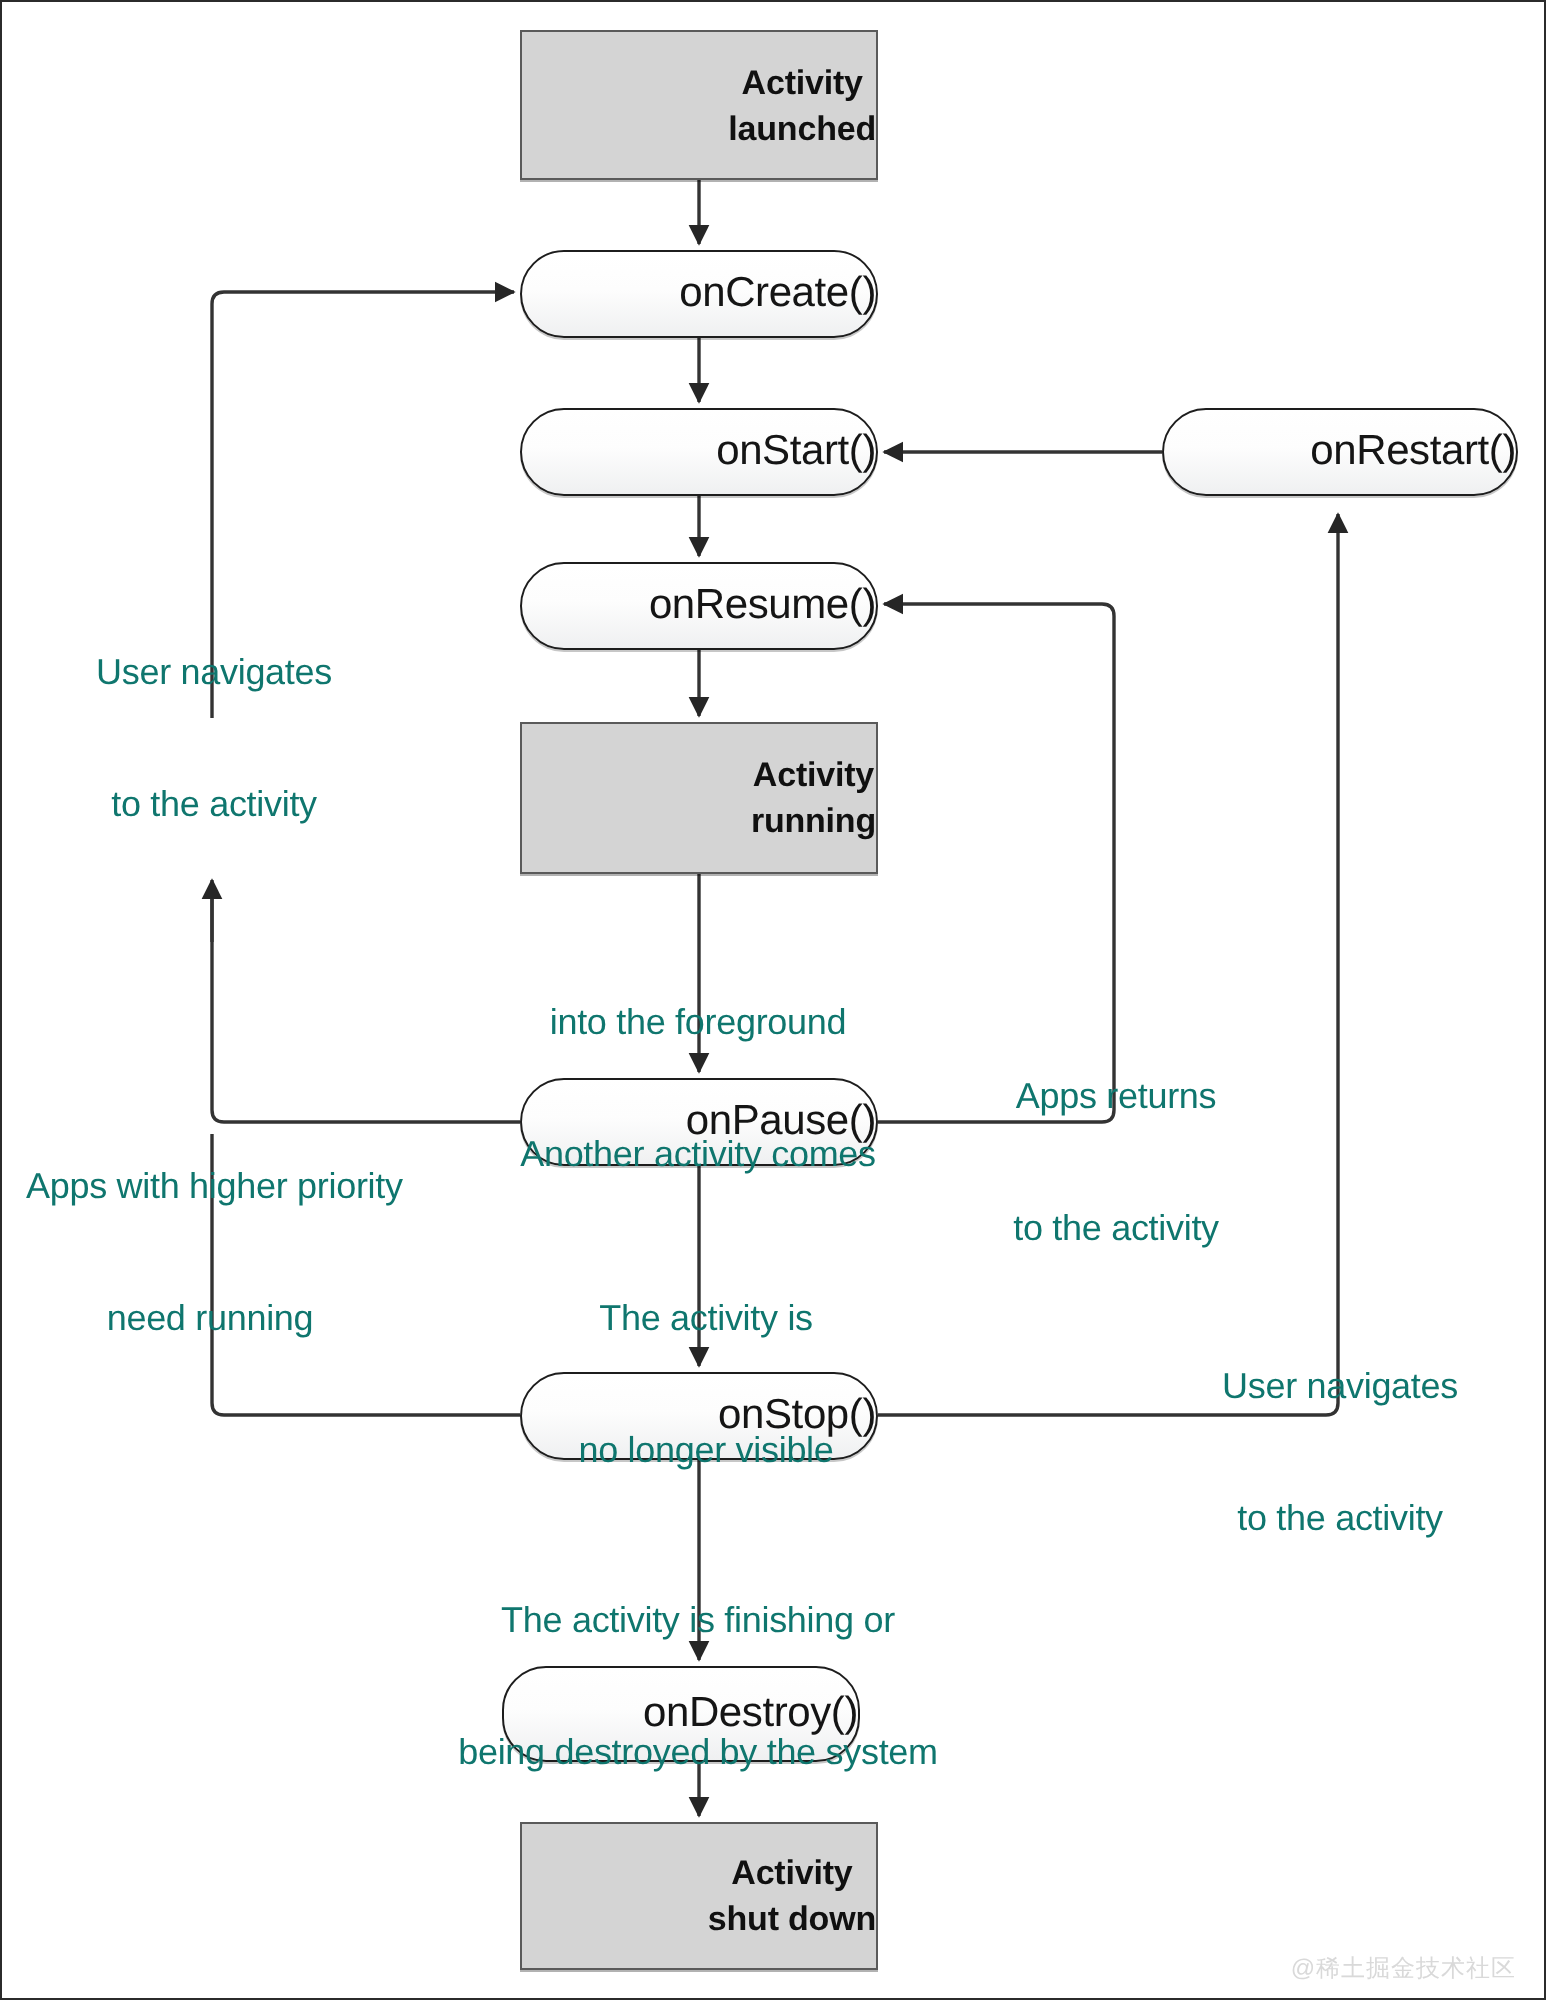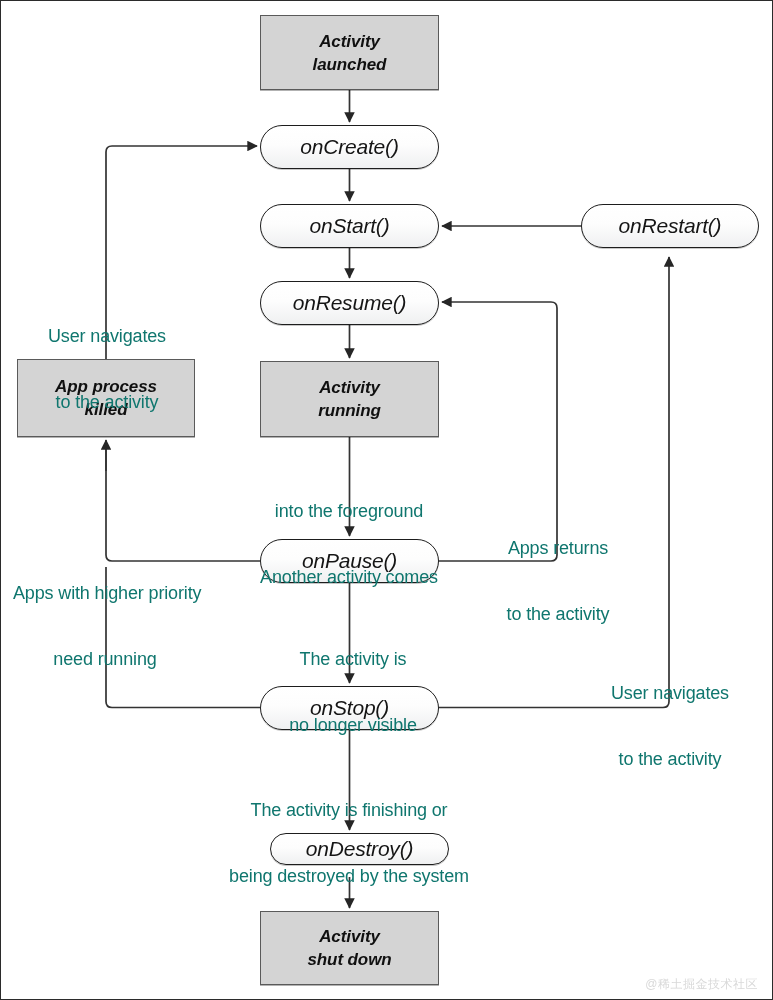--- a/index.html
+++ b/index.html
@@ -24,25 +24,24 @@
     width: 773px;
     height: 1000px;
     pointer-events: none;
   }
 
   
   .node {
     position: absolute;
     display: flex;
     align-items: center;
-    justify-content: center;
+    justify-content: flex-end;
     text-align: center;
     box-sizing: border-box;
     z-index: 2;
-    font-style: italic;
   }
   .node-terminal {
     background: #d4d4d4;
     border: 1px solid #5a5a5a;
     box-shadow: 0 1px 0 0 rgba(0,0,0,0.30);
     font-weight: bold;
     font-size: 17px;
     line-height: 23px;
     color: #101010;
     letter-spacing: -0.1px;
@@ -136,43 +135,37 @@
   </div>
 
   <div class="node node-callback" style="left:580px; top:203px; width:178px; height:44px;">
     <span>onRestart()</span>
   </div>
 
   <div class="node node-callback" style="left:259px; top:280px; width:179px; height:44px;">
     <span>onResume()</span>
   </div>
 
-  <div class="node node-terminal" style="left:16px; top:358px; width:178px; height:78px;">
-    <div>
-      <div>App process</div>
-      <div>killed</div>
-    </div>
-  </div>
 
   <div class="node node-terminal" style="left:259px; top:360px; width:179px; height:76px;">
     <div>
       <div>Activity</div>
       <div>running</div>
     </div>
   </div>
 
   <div class="node node-callback" style="left:259px; top:538px; width:179px; height:44px;">
     <span>onPause()</span>
   </div>
 
   <div class="node node-callback" style="left:259px; top:685px; width:179px; height:44px;">
     <span>onStop()</span>
   </div>
 
-  <div class="node node-callback" style="left:269px; top:832px; width:179px; height:32px;">
+  <div class="node node-callback" style="left:250px; top:832px; width:179px; height:48px;">
     <span>onDestroy()</span>
   </div>
 
   <div class="node node-terminal" style="left:259px; top:910px; width:179px; height:74px;">
     <div>
       <div>Activity</div>
       <div>shut down</div>
     </div>
   </div>
 

